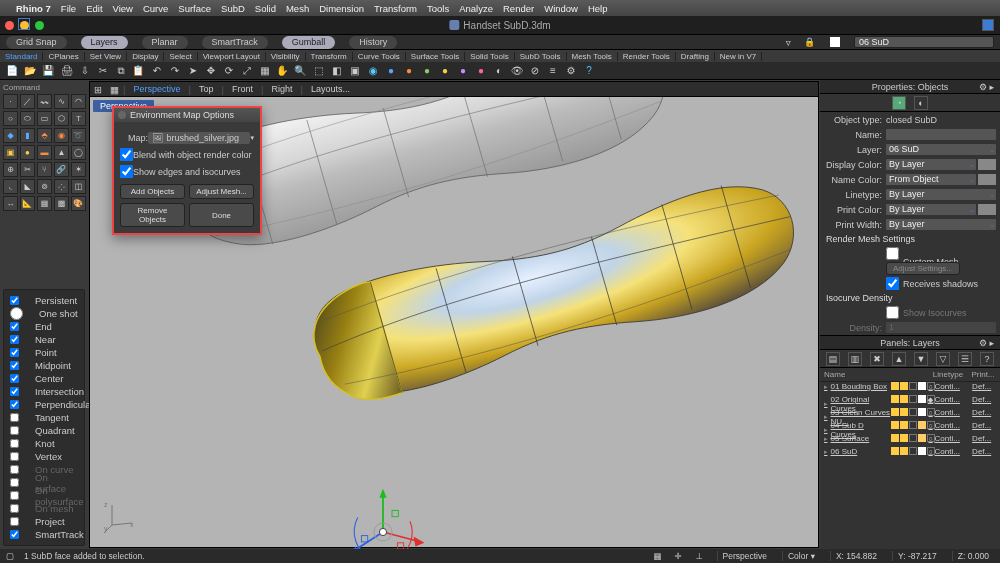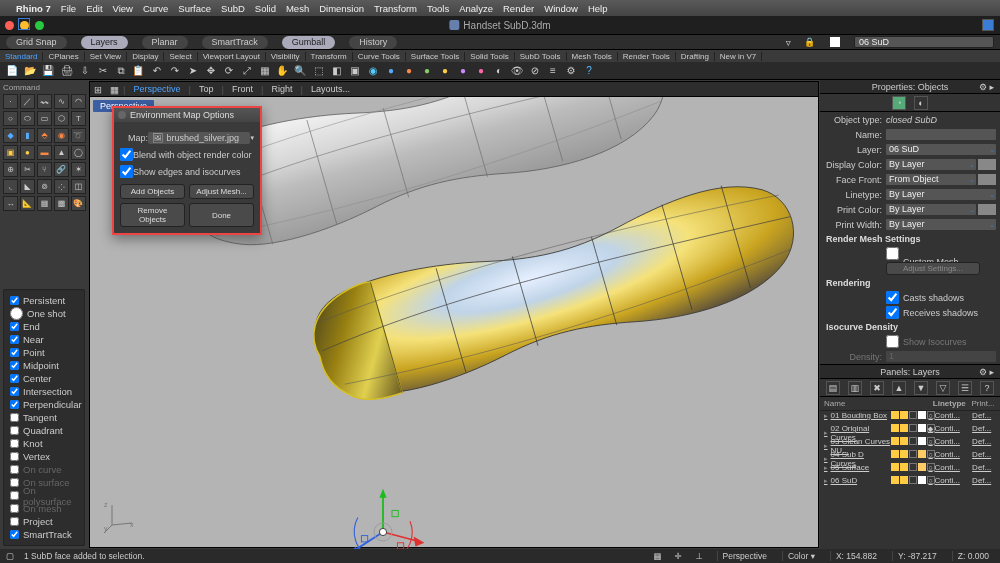--- a/index.html
+++ b/index.html
@@ -24,21 +24,21 @@
 .tabbar .tab{padding:0 5px;color:#ccc;border-right:1px solid #222;}
 .tabbar .tab.act{color:#4ea3ff;}
 .toolbar { height:18px; background:#2a2a2a; display:flex; align-items:center; padding:0 4px; gap:0px; border-bottom:1px solid #000;}
 .toolbar .ic { width:16px;height:16px;margin:0 1px;display:flex;align-items:center;justify-content:center;font-size:10px; }
 .main { position:absolute; top:80px; left:0; right:0; bottom:14px; display:flex; }
 .ltool { width:88px; background:#3a3a3a; padding:3px; display:flex; flex-direction:column; }
 .ltool .grid { display:grid; grid-template-columns:repeat(5,15px); gap:2px; }
 .ltool .ic { width:15px;height:15px;background:#444;border:1px solid #222;display:flex;align-items:center;justify-content:center;font-size:8px;}
 .cmd{font-size:8px;color:#aaa;margin-bottom:2px;}
 .osnap{background:#2d2d2d;margin-top:6px;padding:4px 6px;border:1px solid #222;border-radius:2px;}
-.osnap .row{display:flex;align-items:center;gap:4px;height:13px;}
+.osnap .row{display:flex;align-items:center;gap:16px;height:13px;}
 .osnap input[type=checkbox]{width:9px;height:9px;}
 .osnap .dim{color:#666;}
 .viewport { flex:1; background:#b4b4b4; position:relative; border:1px solid #000; margin:1px; }
 .vtabs { height:15px; background:#2d2d2d; display:flex; align-items:center; border-bottom:1px solid #000;}
 .vtabs .vlabel{padding:0 8px;font-size:9px;color:#ccc;}
 .vtabs .sep{color:#555;}
 .vlabel.act{color:#4ea3ff;}
 .vtag { position:absolute; top:18px; left:3px; background:#3c5fa4; color:#fff; padding:1px 7px; font-size:9px; border-radius:1px;}
 .axes { position:absolute; left:12px; bottom:10px; font-size:9px;color:#666;}
 .envmap { position:absolute; top:24px; left:22px; width:150px; background:#3a3a3a; border:2px solid #ef4444; box-shadow:0 4px 12px rgba(0,0,0,.4); font-size:9px;}
@@ -52,24 +52,24 @@
 .rpan { width:180px; background:#333; display:flex; flex-direction:column; font-size:9px;}
 .rpan .title{height:14px;background:#2a2a2a;padding:0 6px;display:flex;align-items:center;justify-content:center;border-bottom:1px solid #000;}
 .rpan .tray{height:18px;display:flex;align-items:center;justify-content:center;gap:8px;background:#333;border-bottom:1px solid #000;}
 .rpan .tray .ic{width:14px;height:14px;border:1px solid #555;display:flex;align-items:center;justify-content:center;}
 .rpan .tray .ic.act{background:#5a7;}
 .prow{display:flex;align-items:center;height:15px;padding:0 4px;}
 .prow .k{width:62px;text-align:right;padding-right:4px;color:#ccc;}
 .prow .v{flex:1;background:#555;height:11px;line-height:11px;padding:0 3px;border-radius:1px;color:#eee;position:relative;}
 .prow .v .arr{position:absolute;right:1px;top:0;font-size:7px;color:#3b7cd4;}
 .prow .sw{width:18px;height:11px;background:#888;margin-left:2px;}
-.psec{padding:2px 6px;font-weight:bold;color:#ddd;}
+.psec{padding:2px 6px;font-weight:normal;color:#ddd;}
 .layers{flex:1;display:flex;flex-direction:column;border-top:1px solid #000;}
 .layers .lhdr{display:flex;font-size:8px;color:#aaa;padding:2px 4px;border-bottom:1px solid #222;}
-.layers .lhdr .cn{width:78px;} .layers .lhdr .cl{width:44px;font-weight:bold;} .layers .lhdr .cp{width:28px;}
+.layers .lhdr .cn{width:78px;} .layers .lhdr .cl{width:44px;} .layers .lhdr .cp{width:28px;}
 .lrow{display:flex;align-items:flex-start;height:13px;padding:0 4px;font-size:8px;text-decoration:underline;}
 .lrow .nm{width:78px;display:flex;align-items:center;gap:3px;}
 .lrow .nm .ex{font-size:7px;color:#888;}
 .lrow .ics{display:flex;gap:1px;}
 .lrow .ci{width:8px;height:8px;display:inline-block;}
 .lrow .lt{width:44px;} .lrow .pr{width:28px;}
 .status { position:absolute; bottom:0; left:0; right:0; height:14px; background:#2a2a2a; display:flex; align-items:center; padding:0 6px; font-size:8.5px; color:#ccc; gap:10px;}
 .status .spacer{flex:1;}
 .status .cell{padding:0 5px;border-left:1px solid #444;}
 .status .ic{width:11px;height:11px;}
@@ -438,37 +438,37 @@
     <div class="title">
         <span>Properties: Objects</span>
         <span style="position:absolute;right:6px;">⚙ ▸</span>
       </div>
     <div class="tray">
       <div class="ic act">◔</div>
       <div class="ic">◐</div>
     </div>
     <div class="prow">
         <span class="k">Object type:</span>
-        <span style="flex:1;font-style:italic;">closed SubD</span>
+        <span style="flex:1;">closed SubD</span>
       </div>
     <div class="prow">
         <span class="k">Name:</span>
         <span class="v"></span>
       </div>
     <div class="prow">
         <span class="k">Layer:</span>
         <span class="v"><span>06 SuD</span><span class="arr">⌄</span></span>
       </div>
     <div class="prow">
         <span class="k">Display Color:</span>
         <span class="v"><span>By Layer</span><span class="arr">⌄</span></span>
         <span class="sw"></span>
       </div>
     <div class="prow">
-        <span class="k">Face Front:</span>
+        <span class="k">Name Color:</span>
         <span class="v"><span>From Object</span><span class="arr">⌄</span></span>
         <span class="sw"></span>
       </div>
     <div class="prow">
         <span class="k">Linetype:</span>
         <span class="v"><span>By Layer</span><span class="arr">⌄</span></span>
       </div>
     <div class="prow">
         <span class="k">Print Color:</span>
         <span class="v"><span>By Layer</span><span class="arr">⌄</span></span>
@@ -479,27 +479,21 @@
         <span class="v"><span>By Layer</span><span class="arr">⌄</span></span>
       </div>
     <div class="psec">Render Mesh Settings</div>
     <div class="prow">
         <span class="k"></span>
         <input type="checkbox" style="">
         <span style="margin-left:4px;margin-top:16px;">Custom Mesh</span>
       </div>
     <div class="prow">
         <span class="k"></span>
-        <button style="background:#4a4a4a;border:1px solid #222;color:#888;padding:1px 16px;font-size:8px;border-radius:3px;" disabled="">Adjust Settings...</button>
-      </div>
-    <div class="psec">Rendering</div>
-    <div class="prow">
-        <span class="k"></span>
-        <input type="checkbox" checked="" style="">
-        <span style="margin-left:4px;">Casts shadows</span>
+        <button style="background:#4a4a4a;border:1px solid #222;color:#888;padding:1px 6px;font-size:8px;border-radius:3px;" disabled="">Adjust Settings...</button>
       </div>
     <div class="prow">
         <span class="k"></span>
         <input type="checkbox" checked="" style="">
         <span style="margin-left:4px;">Receives shadows</span>
       </div>
     <div class="psec">Isocurve Density</div>
     <div class="prow">
         <span class="k"></span>
         <input type="checkbox" style="">

